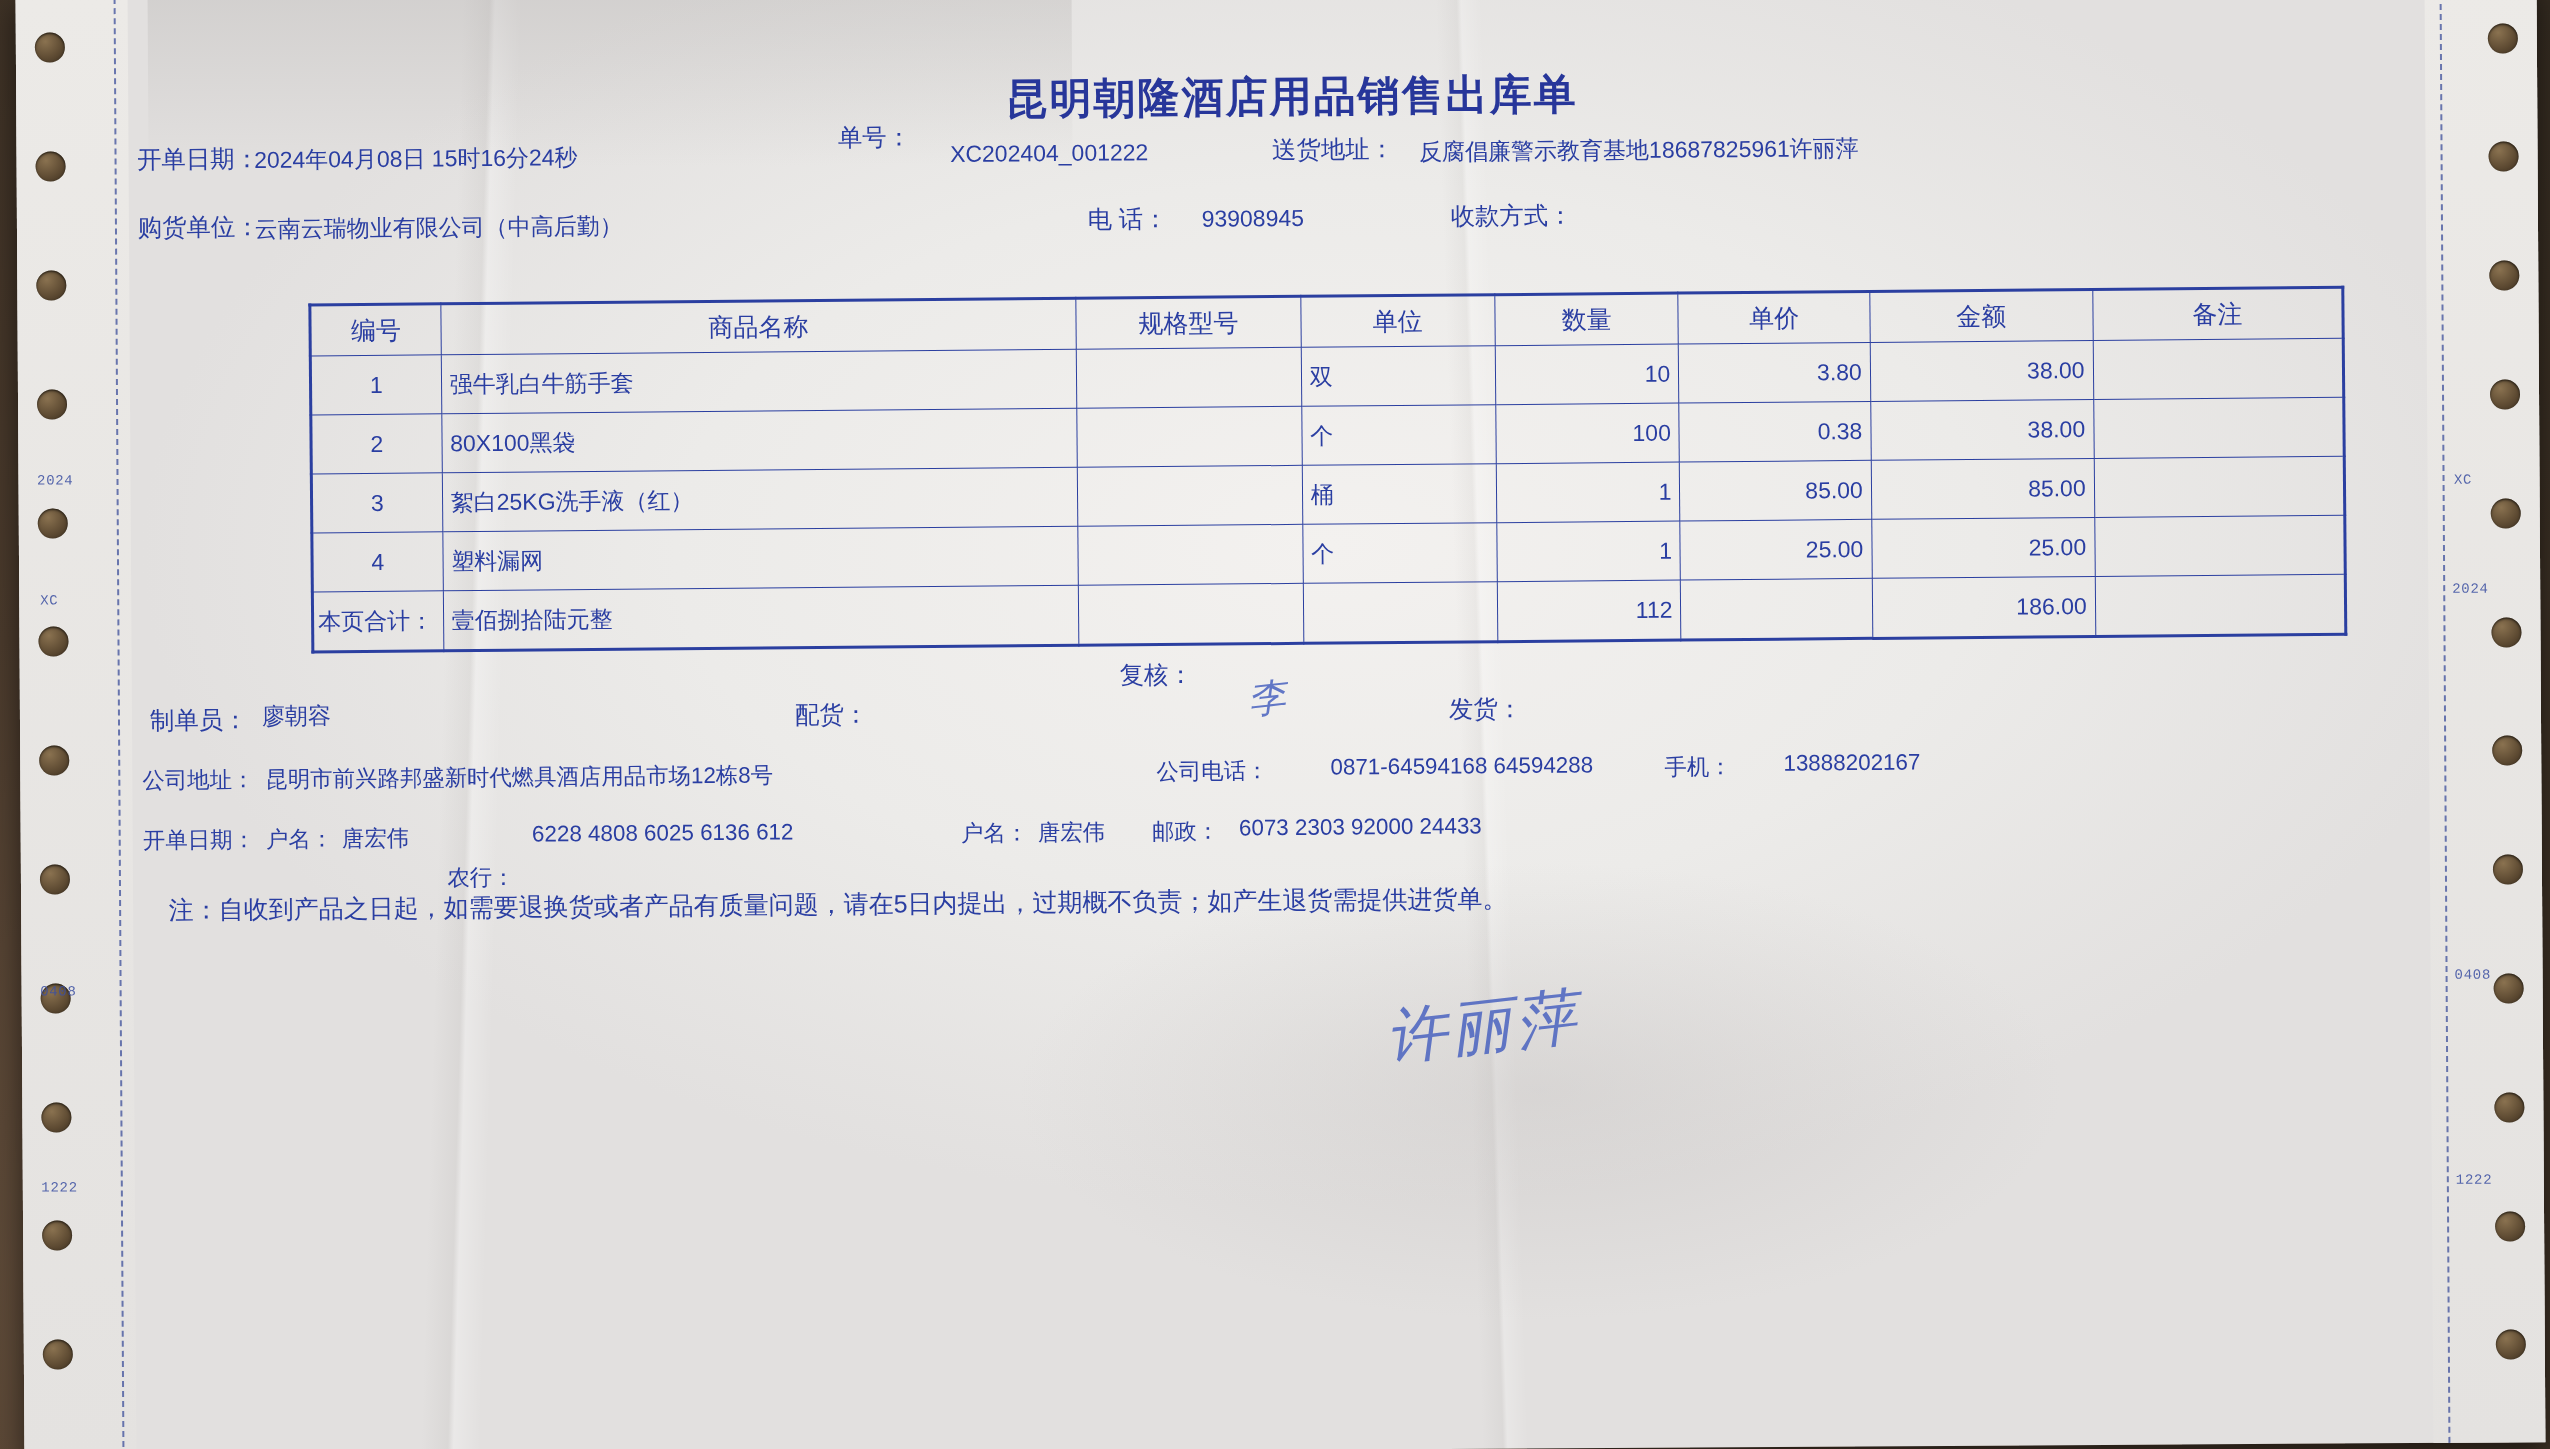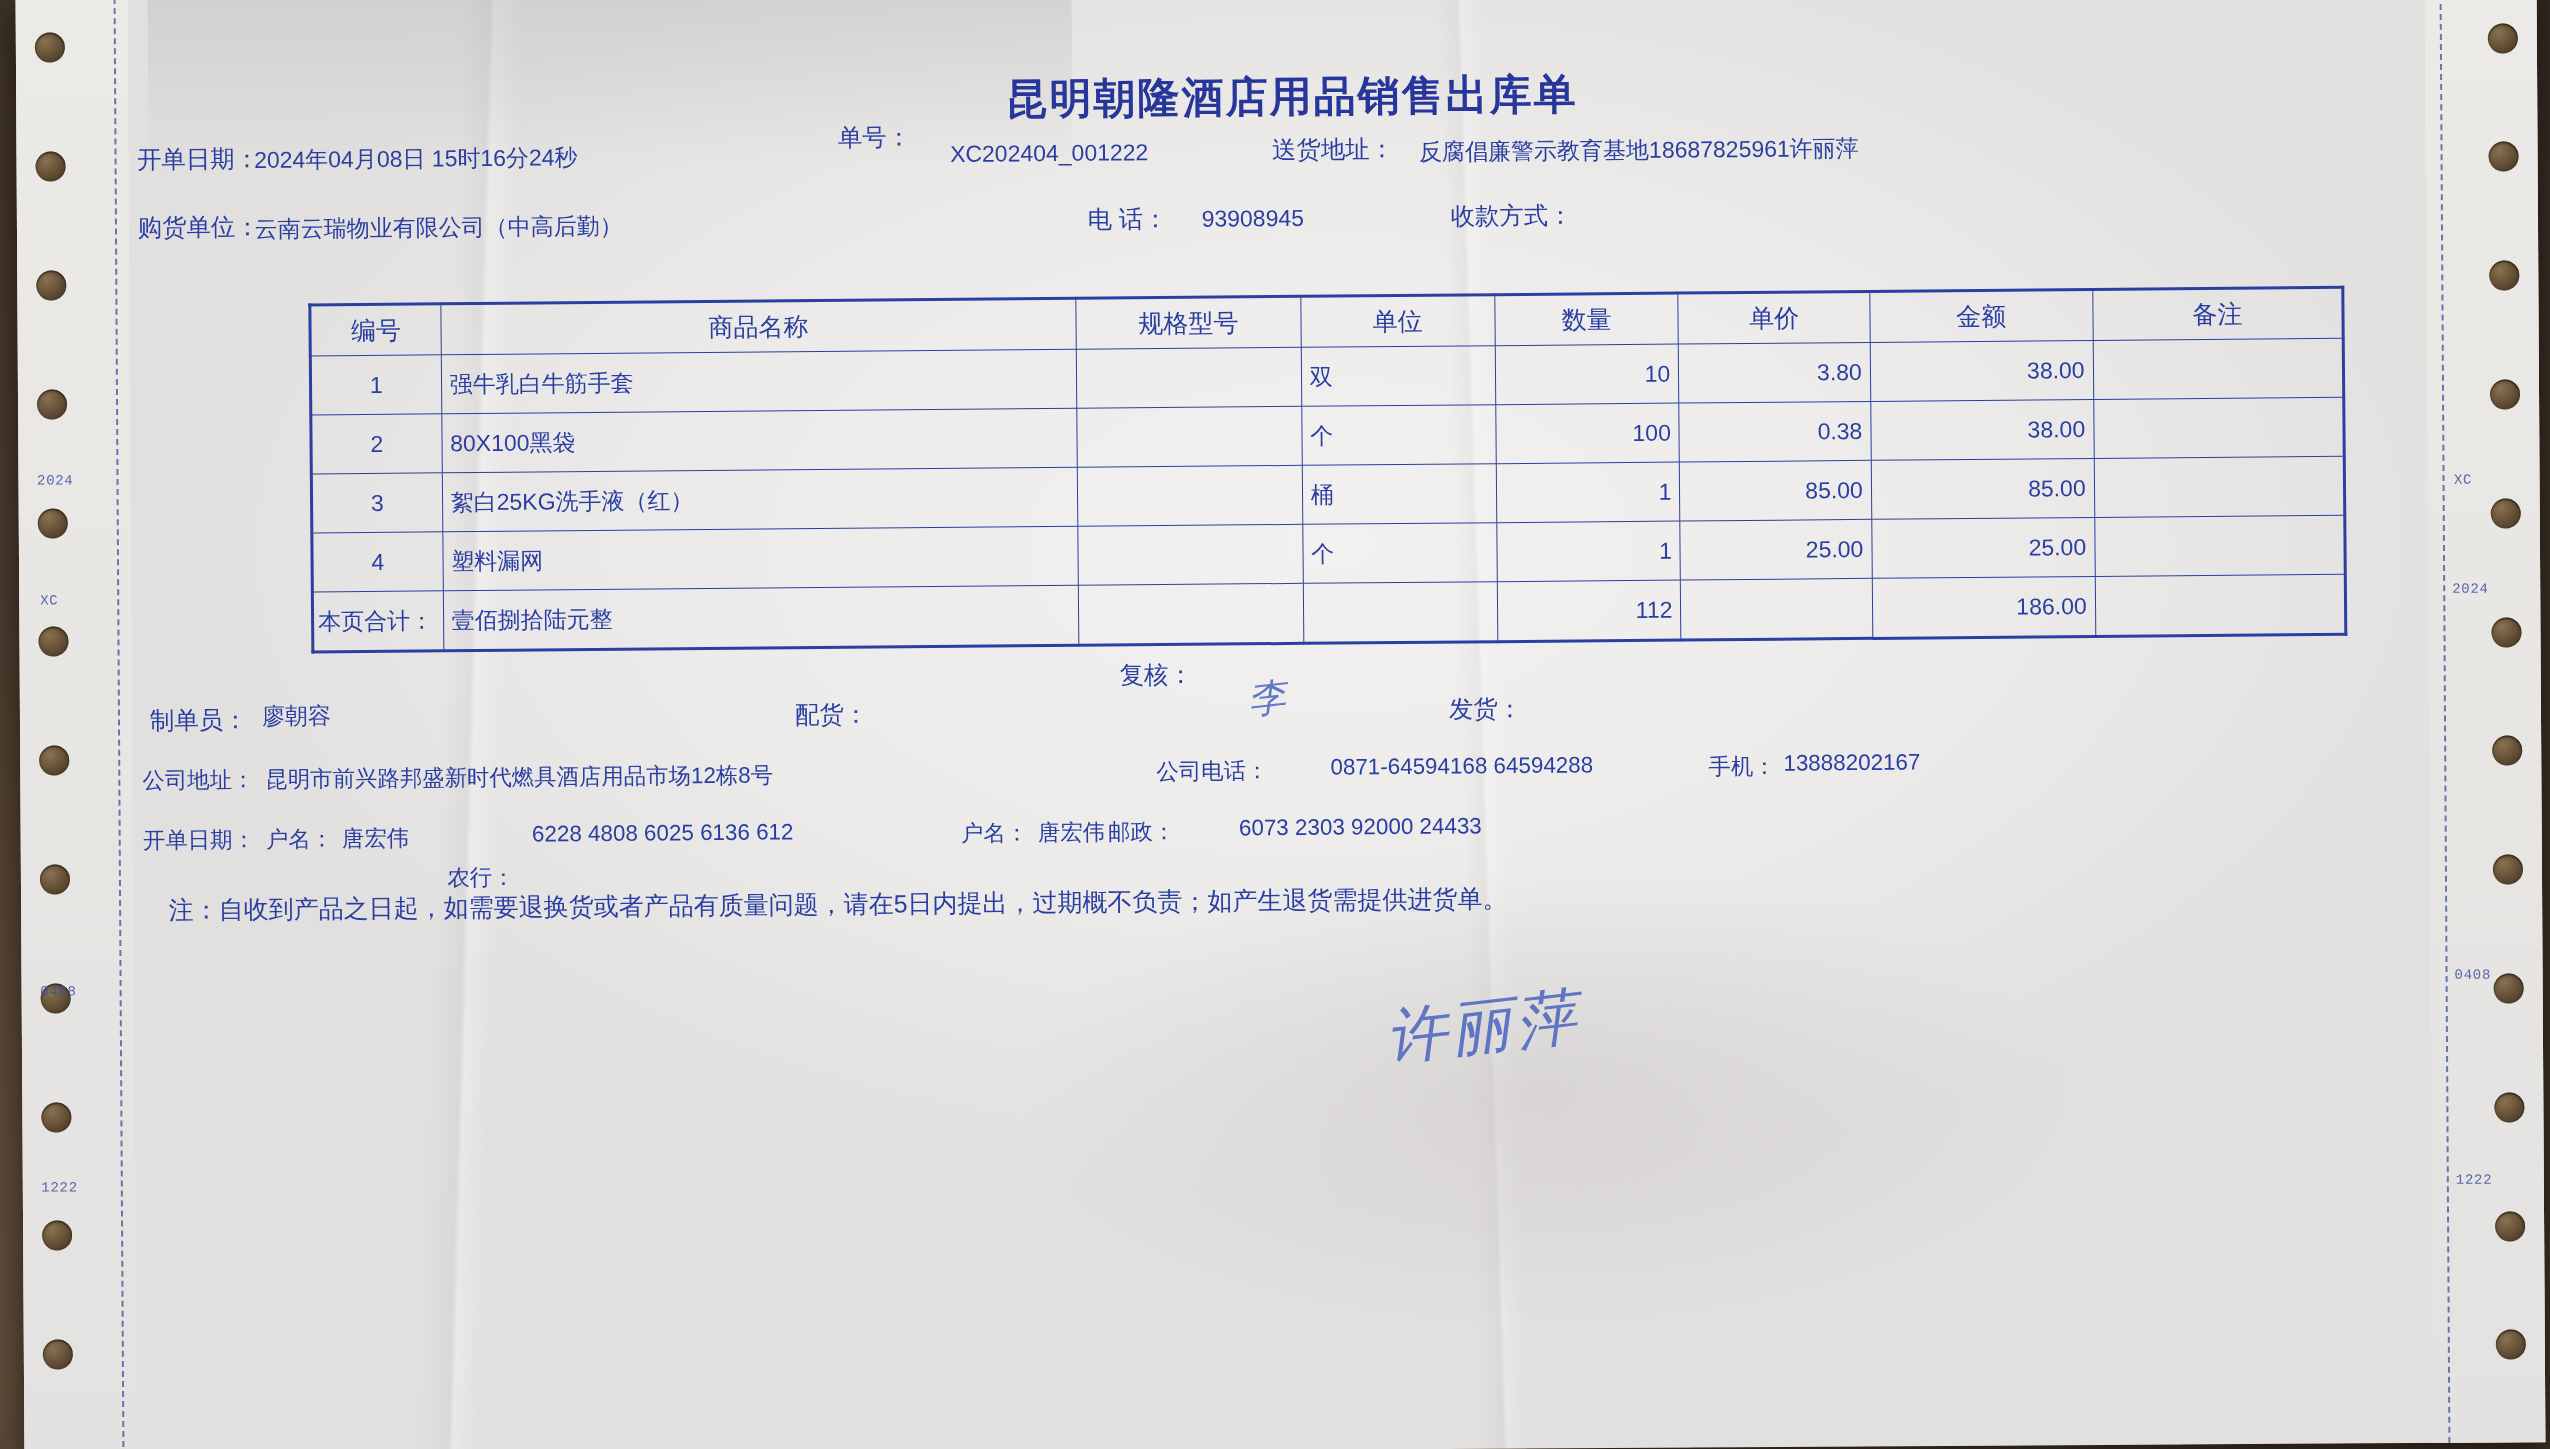--- a/index.html
+++ b/index.html
@@ -289,31 +289,31 @@
       <div class="t val" style="left:120px; top:701px">廖朝容</div>
       <div class="t lbl" style="left:653px; top:704px">配货：</div>
       <div class="t lbl" style="left:978px;top:667px">复核：</div>
       <div class="sig sm" style="left:1106px; top:682px">李</div>
       <div class="t lbl" style="left:1307px;top:704px">发货：</div>
 
       <div class="t small" style="left:0px;   top:764px">公司地址：</div>
       <div class="t small" style="left:123px; top:764px">昆明市前兴路邦盛新时代燃具酒店用品市场12栋8号</div>
       <div class="t small" style="left:1014px;top:764px">公司电话：</div>
       <div class="t small" style="left:1188px;top:764px">0871-64594168  64594288</div>
-      <div class="t small" style="left:1566px;top:764px">手机：</div>
+      <div class="t small" style="left:1522px;top:764px">手机：</div>
       <div class="t small" style="left:1641px;top:764px">13888202167</div>
 
       <div class="t small" style="left:0px;   top:824px">开单日期：</div>
       <div class="t small" style="left:123px; top:824px">户名：</div>
       <div class="t small" style="left:199px; top:824px">唐宏伟</div>
       <div class="t small" style="left:304px; top:864px">农行：</div>
       <div class="t small" style="left:389px; top:824px">6228 4808 6025 6136 612</div>
       <div class="t small" style="left:818px;top:824px">户名：</div>
       <div class="t small" style="left:895px;top:824px">唐宏伟</div>
-      <div class="t small" style="left:965px;top:824px">邮政：</div>
+      <div class="t small" style="left:1009px;top:824px">邮政：</div>
       <div class="t small" style="left:1096px;top:824px">6073 2303 92000 24433</div>
 
       <div class="note" style="position:absolute; left:25px; top:890px; width:1782px; color:#2a3ea2;">注：自收到产品之日起，如需要退换货或者产品有质量问题，请在5日内提出，过期概不负责；如产生退货需提供进货单。</div>
 
       <div class="sig big" style="left:1241px; top:997px">许丽萍</div>
 
     </div>
   </div>
 </div>
 

